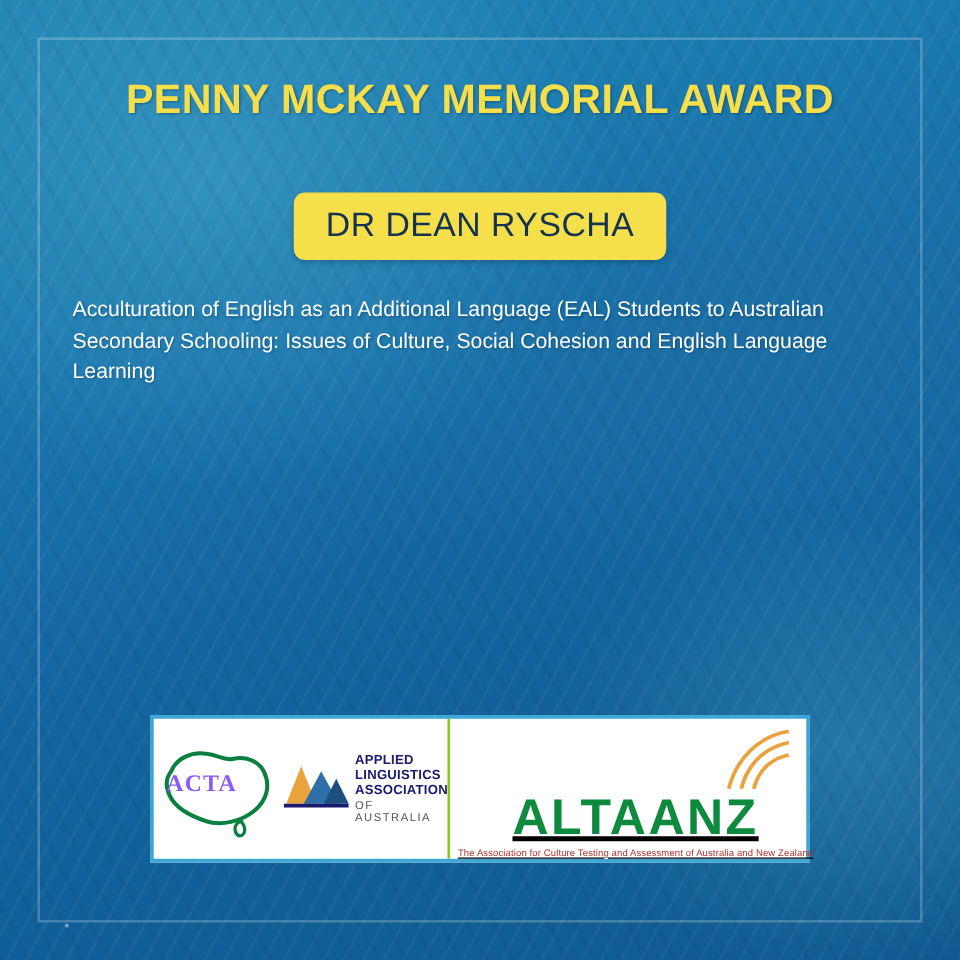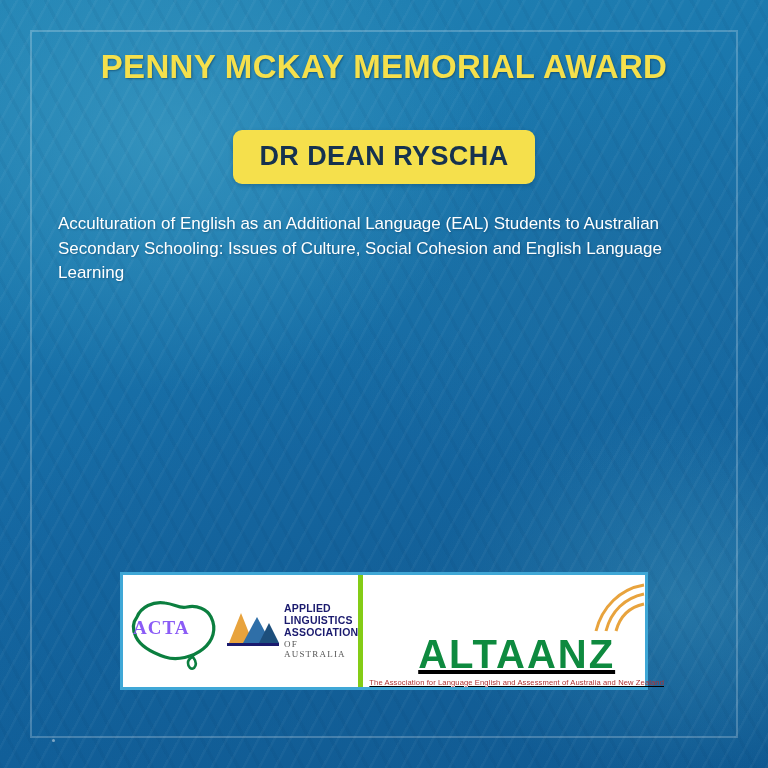--- a/index.html
+++ b/index.html
@@ -42,21 +42,21 @@
     bottom: 30px;
     border: 2px solid rgba(255,255,255,0.22);
     pointer-events: none;
   }
   .content {
     position: relative;
     z-index: 3;
     padding: 0 58px;
   }
   .award-title {
-    margin: 0;
+    margin: 12px;
     padding-top: 48px;
     text-align: center;
     color: #f5e04c;
     font-size: 33px;
     font-weight: bold;
     letter-spacing: 0.3px;
     text-shadow: 1px 1px 2px rgba(0,40,70,0.45);
   }
   .winner-line {
     margin: 0;
@@ -70,21 +70,21 @@
   }
   .name-wrap {
     text-align: center;
     padding-top: 44px;
   }
   .name-badge {
     display: inline-block;
     background: #f5e04c;
     color: #16324f;
     font-size: 27px;
-    font-weight: bold;
+    font-weight: normal;
     letter-spacing: 0.4px;
     padding: 11px 26px 12px 26px;
     border-radius: 9px;
     box-shadow: 0 2px 4px rgba(0,40,70,0.25);
   }
   .thesis-intro {
     margin: 0;
     padding-top: 58px;
     color: #ffffff;
     font-size: 23px;
@@ -137,21 +137,21 @@
     letter-spacing: 1px;
     font-family: "Liberation Serif", serif;
   }
   .logo-ala {
     width: 172px;
     height: 100%;
     display: flex;
     flex-direction: row;
     align-items: center;
     gap: 5px;
-    border-right: 5px solid #84cc16;
+    border-right: 2px solid #84cc16;
   }
   .ala-tri {
     position: relative;
     width: 52px;
     height: 44px;
     flex: none;
   }
   .ala-text {
     line-height: 1.12;
   }
@@ -164,21 +164,21 @@
   .ala-l2 {
     font-size: 10.5px;
     font-weight: bold;
     color: #1a1a6e;
     letter-spacing: 0.2px;
   }
   .ala-l3 {
     font-size: 9px;
     color: #555;
     letter-spacing: 1.2px;
-    font-family: Liberation Serif, serif;
+    font-family: Liberation Sans, sans-serif;
   }
   .logo-altaanz {
     flex: 1;
     height: 100%;
     display: flex;
     flex-direction: column;
     align-items: center;
     justify-content: flex-end;
     position: relative;
     padding-left: 6px;
@@ -262,19 +262,19 @@
       </div>
     </div>
 
     <div class="logo-altaanz">
       <svg class="altaanz-arcs" viewBox="0 0 60 52" xmlns="http://www.w3.org/2000/svg">
         <path d="M4 50 C10 26, 28 8, 52 4" fill="none" stroke="#e8a33d" stroke-width="3"></path>
         <path d="M14 50 C19 30, 33 17, 52 13" fill="none" stroke="#e8a33d" stroke-width="3"></path>
         <path d="M24 50 C28 35, 38 26, 52 23" fill="none" stroke="#e8a33d" stroke-width="3"></path>
       </svg>
       <div class="altaanz-word">ALTAANZ</div>
-      <div class="altaanz-tag">The Association for Language English and Assessment of Australia and New Zealand</div>
+      <div class="altaanz-tag">The Association for Culture Testing and Assessment of Australia and New Zealand</div>
     </div>
 
   </div>
 
   <div class="dot"></div>
 </div>
 
 </body></html>

